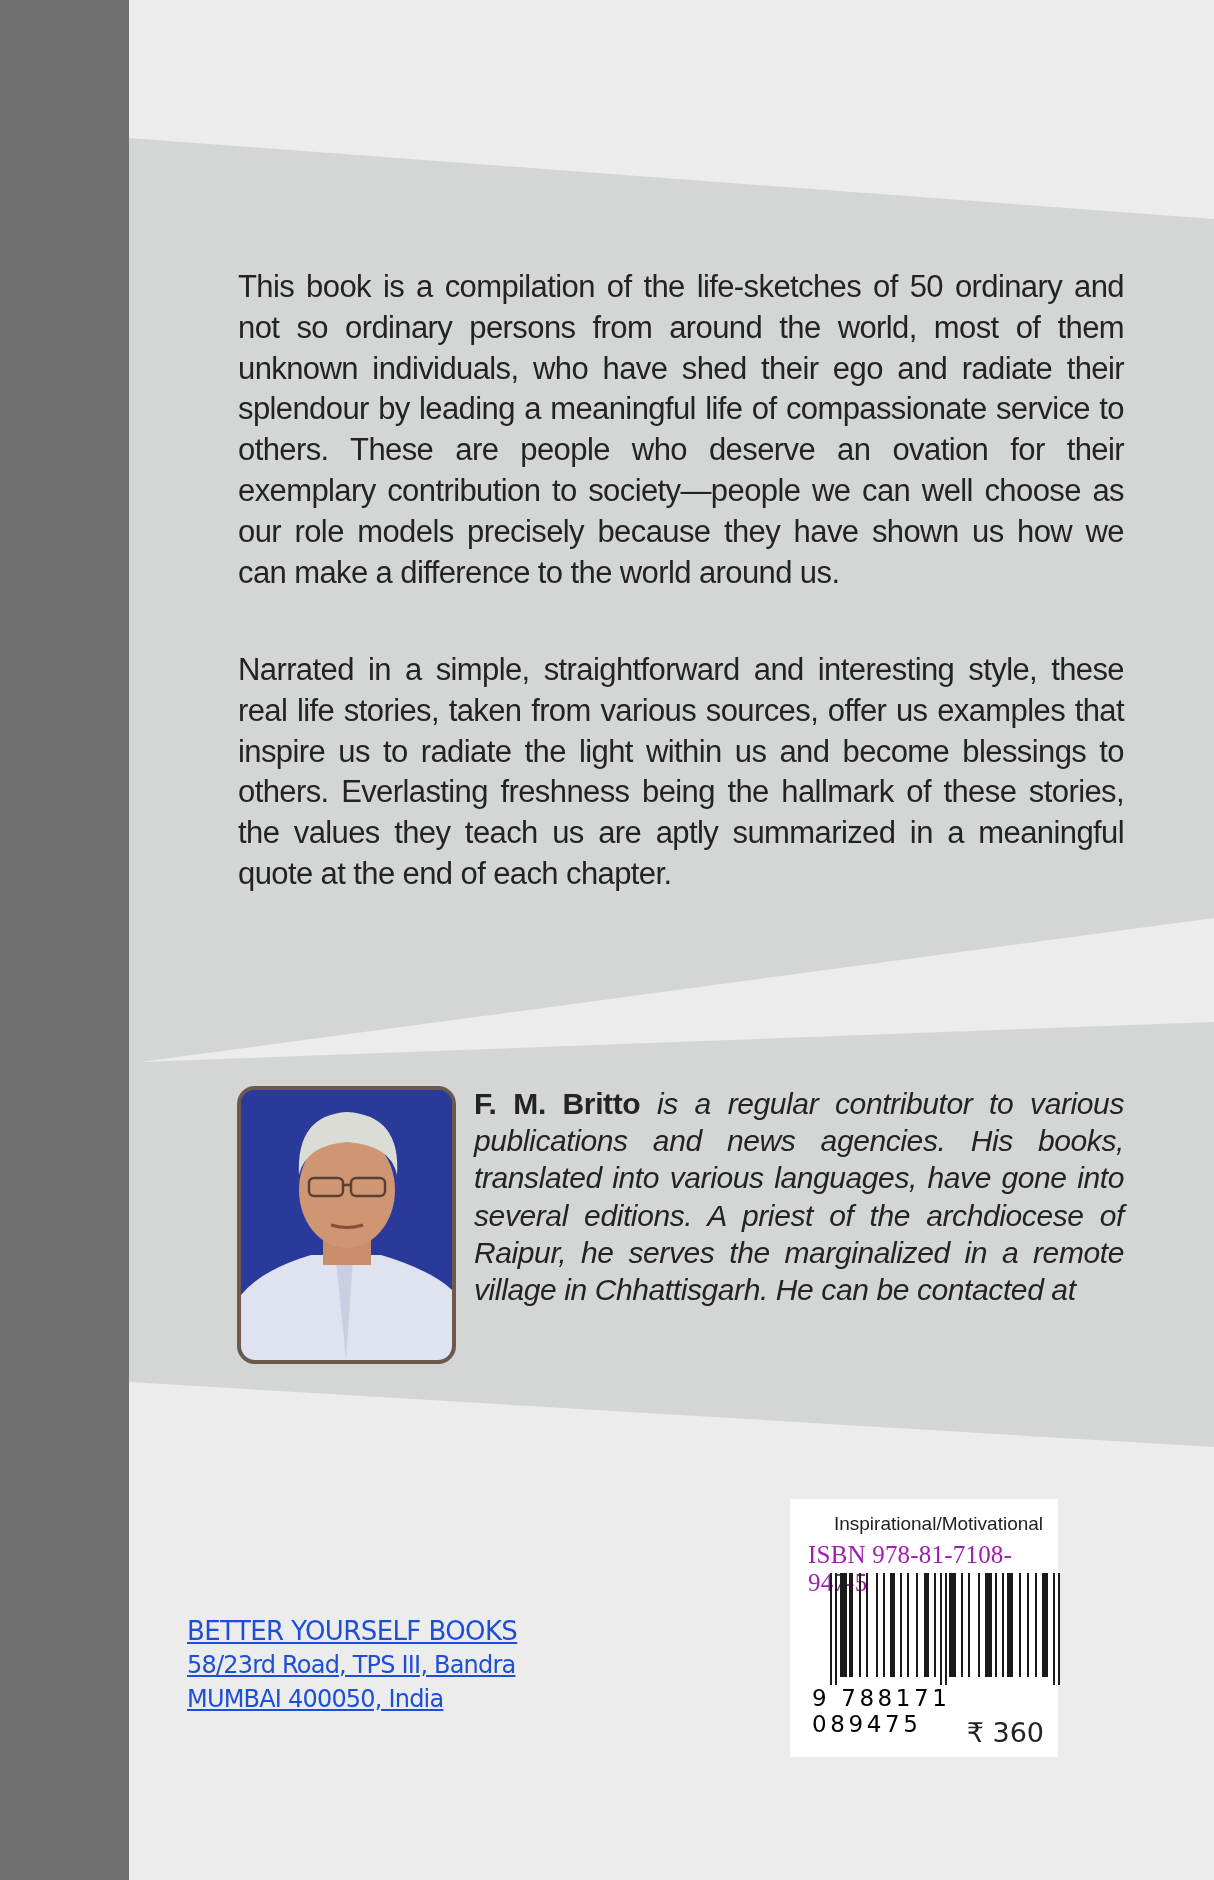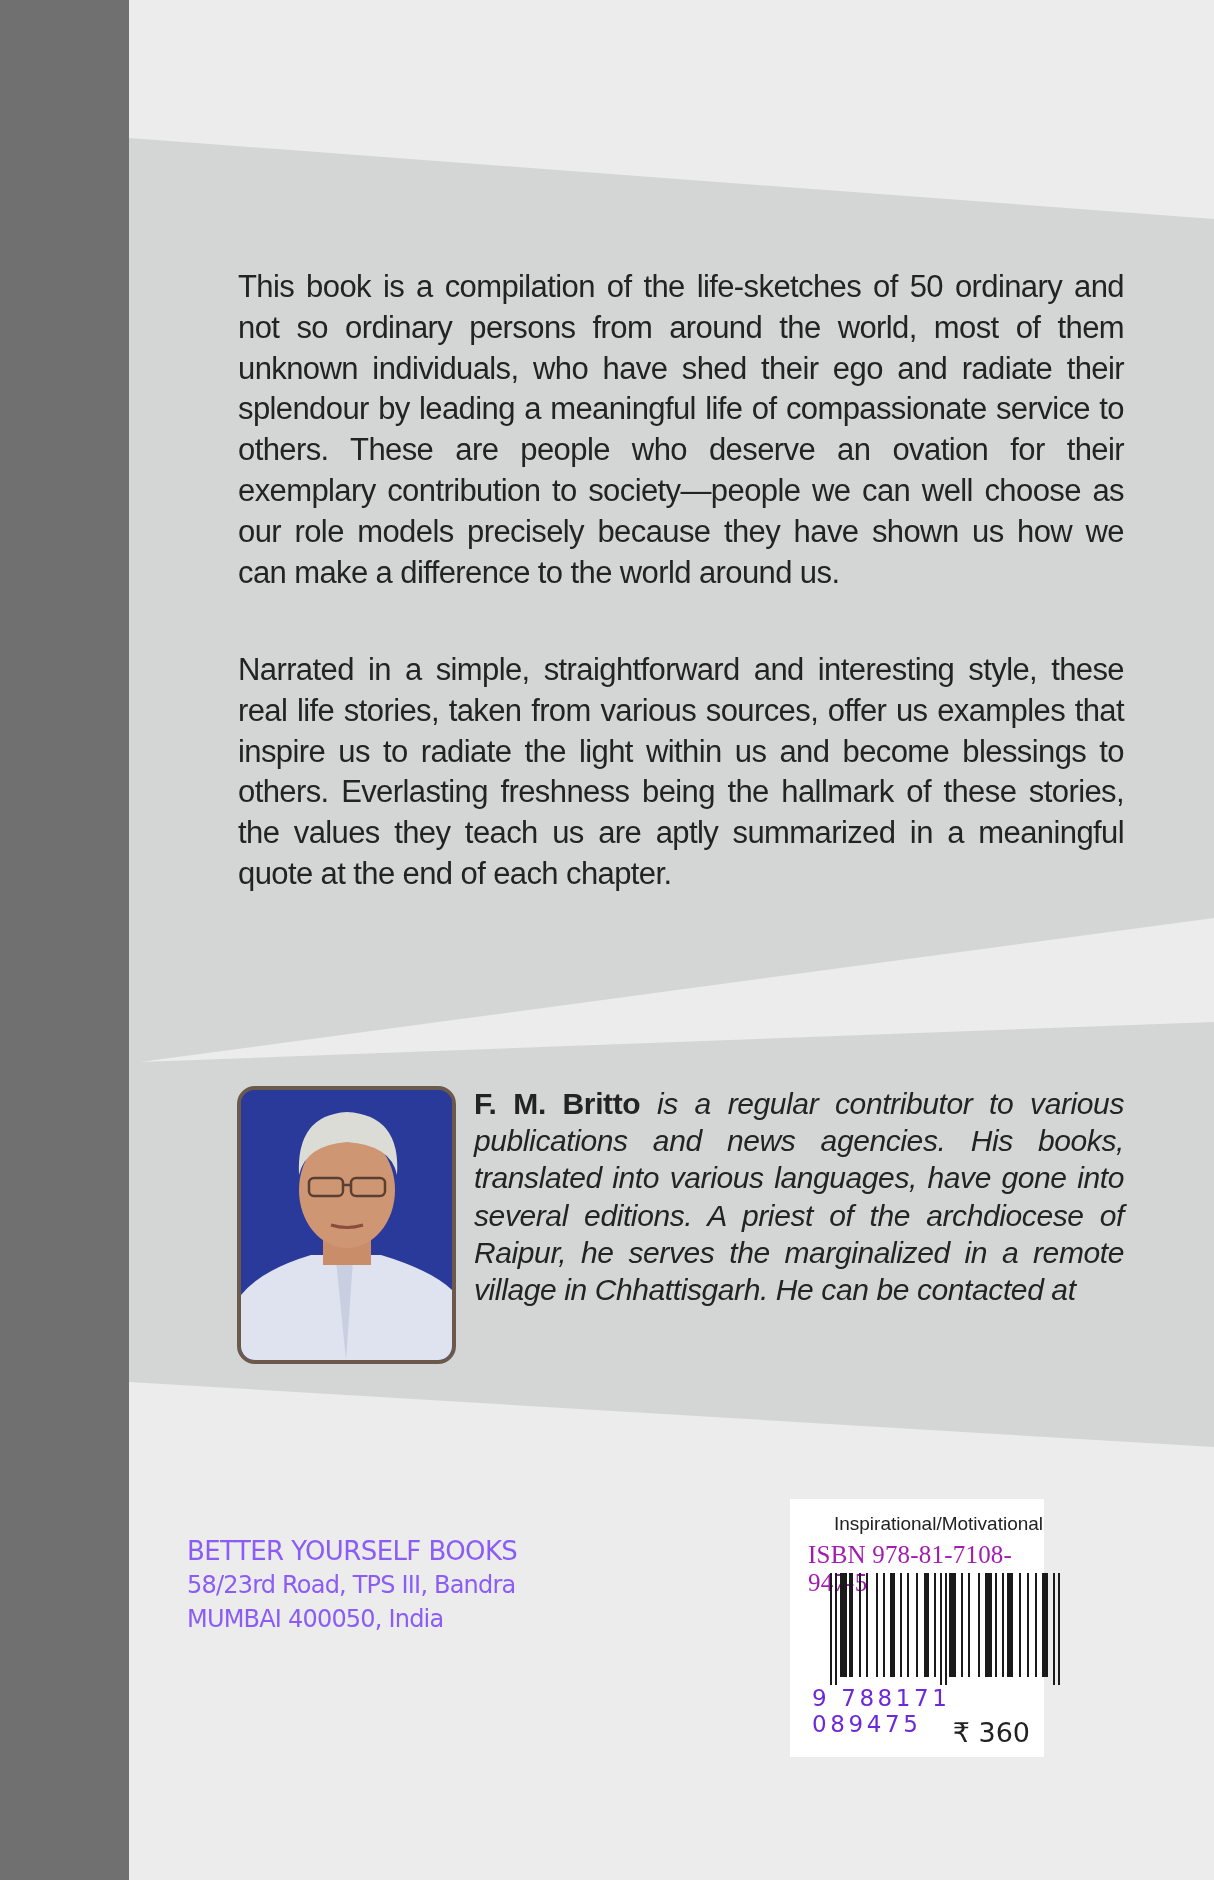--- a/index.html
+++ b/index.html
@@ -10,28 +10,28 @@
   .blurb { left: 238px; width: 886px; font-size: 31px; line-height: 40.8px; text-align: justify; letter-spacing: -0.6px; transform-origin: left top; }
   .blurb p { margin: 0; }
   .blurb .last { text-align-last: left; margin-top: 22px; }
   #p1 { top: 245px; }
   #p2 { top: 628px; }
   .photo { position: absolute; left: 237px; top: 1086px; width: 211px; height: 270px; border: 4px solid #6b5a4c; border-radius: 18px; overflow: hidden; background: #2a3a9a; }
   .bio { left: 474px; top: 1085px; width: 650px; font-size: 30px; line-height: 37.2px; text-align: justify; letter-spacing: -0.4px; }
   .bio .name { font-weight: bold; font-style: normal; }
   .bio .it { font-style: italic; }
   .bio .email { display: block; text-align: left; font-style: normal; }
-  .publisher { left: 187px; top: 1534px; font-family: "DejaVu Sans", sans-serif; color: #8b5cf6; }
+  .publisher { left: 187px; top: 1614px; font-family: "DejaVu Sans", sans-serif; color: #1d4ed8; text-decoration: underline; }
   .publisher .pname { font-size: 26px; letter-spacing: -0.6px; line-height: 34px; }
   .publisher .addr { font-size: 24px; letter-spacing: -0.8px; line-height: 34px; }
-  .barcode-box { position: absolute; left: 790px; top: 1499px; width: 237px; height: 258px; background: #ffffff; padding-left: 17px; }
+  .barcode-box { position: absolute; left: 790px; top: 1499px; width: 268px; height: 258px; background: #ffffff; }
   .bc-cat { position: absolute; left: 0; width: 297px; top: 14px; text-align: center; font-family: "Liberation Sans", sans-serif; font-size: 19px; color: #222; }
   .bc-isbn { position: absolute; left: 18px; top: 42px; font-family: "Liberation Serif", serif; font-size: 25px; color: #a21caf; letter-spacing: 0.2px; }
   .bc-bars { position: absolute; left: 40px; top: 74px; }
-  .bc-digits { position: absolute; left: 22px; top: 186px; font-family: "DejaVu Sans", sans-serif; font-size: 23px; color: #6d28d9; letter-spacing: 3.6px; }
+  .bc-digits { position: absolute; left: 22px; top: 186px; font-family: "DejaVu Sans", sans-serif; font-size: 23px; color: #000000; letter-spacing: 3.6px; }
   .bc-price { position: absolute; right: 14px; top: 218px; font-family: "DejaVu Sans", sans-serif; font-size: 27px; color: #222; }
 </style>
 </head>
 <body>
 
 <div class="spine"></div>
 
 <svg class="bands" width="1214" height="1880" viewBox="0 0 1214 1880">
   <polygon points="129,138 1214,219 1214,918 140,1062 1214,1022 1214,1447 129,1382" fill="#d4d6d5"></polygon>
 </svg>

